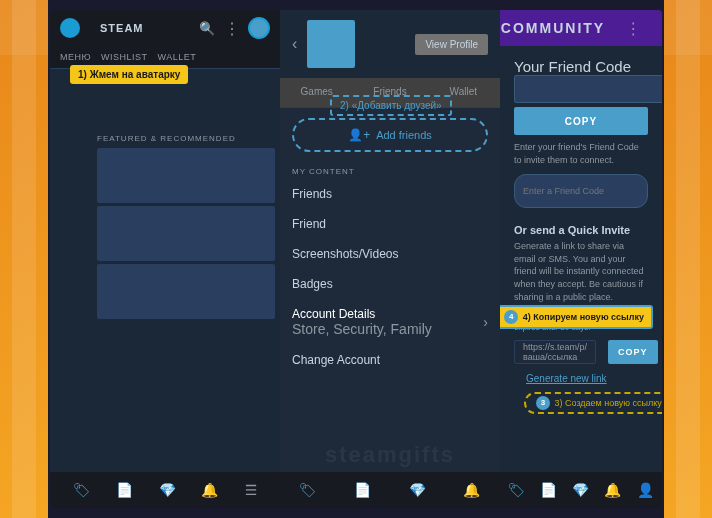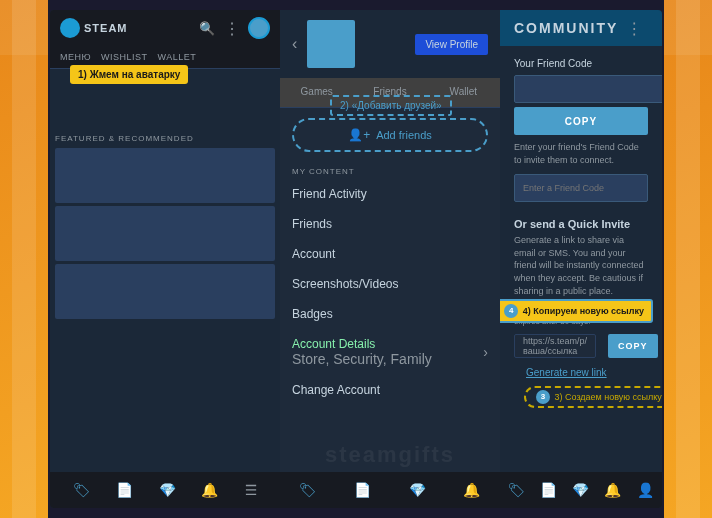--- a/index.html
+++ b/index.html
@@ -38,21 +38,21 @@
       background: #171a21;
       padding: 8px 10px;
       display: flex;
       align-items: center;
       gap: 8px;
       height: 36px;
     }
     .steam-logo {
       display: flex;
       align-items: center;
-      gap: 4px;
+      gap: 20px;
     }
     .steam-logo-icon {
       width: 20px;
       height: 20px;
       background: #1b9bd4;
       border-radius: 50%;
     }
     .steam-logo-text {
       color: #c6d4df;
       font-size: 11px;
@@ -100,20 +100,21 @@
       font-size: 10px;
       font-weight: bold;
       white-space: nowrap;
       z-index: 10;
     }
 
     .left-content {
       padding: 5px;
       height: calc(100% - 70px);
       overflow: hidden;
+      margin-left: 42px;
     }
 
     .featured-label {
       color: #8f98a0;
       font-size: 8px;
       letter-spacing: 1px;
       margin: 60px 0 5px 0;
       text-transform: uppercase;
     }
 
@@ -172,21 +173,21 @@
       cursor: pointer;
     }
     .profile-avatar {
       width: 48px;
       height: 48px;
       background: #4a9eca;
       border-radius: 2px;
       flex-shrink: 0;
     }
     .view-profile-btn {
-      background: #1d4ed8;
+      background: #737373;
       color: #c6d4df;
       border: none;
       padding: 5px 10px;
       border-radius: 2px;
       font-size: 10px;
       cursor: pointer;
       margin-left: auto;
     }
 
     .tooltip2-box {
@@ -285,26 +286,26 @@
       flex: 1;
       background: #1b2838;
       border-radius: 0 4px 4px 0;
       overflow: hidden;
       position: relative;
       display: flex;
       flex-direction: column;
     }
 
     .community-header {
-      background: #0c4a6e;
+      background: #4c1d95;
       padding: 8px 14px;
       display: flex;
       align-items: center;
-      justify-content: flex-start;
-      gap: 8px;
+      justify-content: center;
+      gap: 20px;
       height: 36px;
     }
     .community-title {
       color: #c6d4df;
       font-size: 14px;
       font-weight: bold;
       letter-spacing: 2px;
       text-transform: uppercase;
       margin-right: auto;
     }
@@ -318,22 +319,22 @@
       height: 22px;
       background: #4a9eca;
       border-radius: 2px;
     }
 
     .friend-code-section {
       padding: 12px 14px 8px;
     }
     .section-label {
       color: #c6d4df;
-      font-size: 10px;
-      margin-bottom: 6px;
+      font-size: 15px;
+      margin-bottom: 0;
       font-weight: 500;
     }
     .code-input-row {
       display: flex;
       gap: 6px;
       margin-bottom: 4px;
     }
     .code-input {
       flex: 1;
       background: #2a3f5f;
@@ -365,25 +366,25 @@
       color: #8f98a0;
       font-size: 9px;
       line-height: 1.4;
       margin-bottom: 8px;
     }
 
     .enter-code-input {
       width: 100%;
       background: #2a3f5f;
       border: 1px solid #3a5a7a;
-      border-radius: 2px;
+      border-radius: 12px;
       padding: 5px 8px;
       color: #8f98a0;
       font-size: 9px;
-      height: 28px;
+      height: 34px;
       margin-bottom: 8px;
     }
 
     .quick-invite-section {
       padding: 0 14px;
     }
     .quick-invite-title {
       color: #c6d4df;
       font-size: 11px;
       font-weight: bold;
@@ -587,28 +588,27 @@
         <div class="profile-tab">Wallet</div>
       </div>
 
       <div class="add-friends-btn">
         <span style="font-size:12px;">👤+</span>
         <span>Add friends</span>
       </div>
 
       <div class="my-content-label">MY CONTENT</div>
 
-      <div class="content-menu-item">Friend Activity</div>
       <div class="content-menu-item">Friends</div>
-      <div class="content-menu-item">Account</div>
+      <div class="content-menu-item">Friend</div>
       <div class="content-menu-item">Screenshots/Videos</div>
       <div class="content-menu-item">Badges</div>
       <div class="content-menu-item has-arrow">
         <div>
-          <div style="font-size:12px;color:#86efac;font-weight:500;">Account Details</div>
+          <div style="font-size:12px;color:#ffffff;font-weight:500;">Account Details</div>
           <div style="font-size:14px;color:#8f98a0;">Store, Security, Family</div>
         </div>
         <span style="color:#8f98a0;font-size:14px;">›</span>
       </div>
       <div class="content-menu-item">Change Account</div>
 
       <div class="watermark">steamgifts</div>
     </div>
 
     <div class="middle-bottom-bar">

